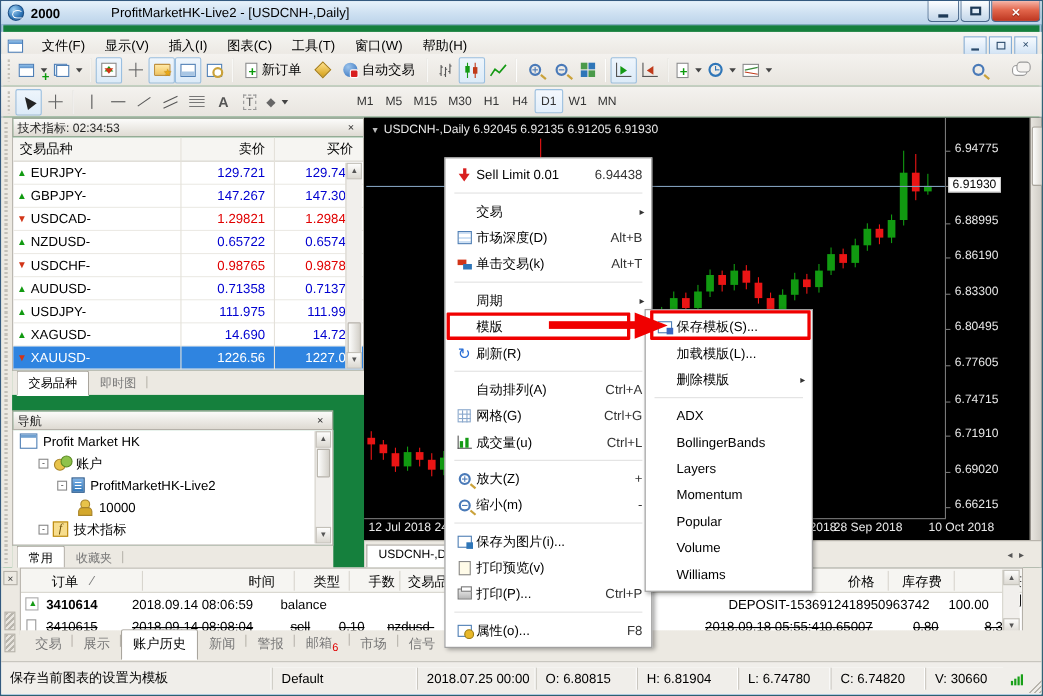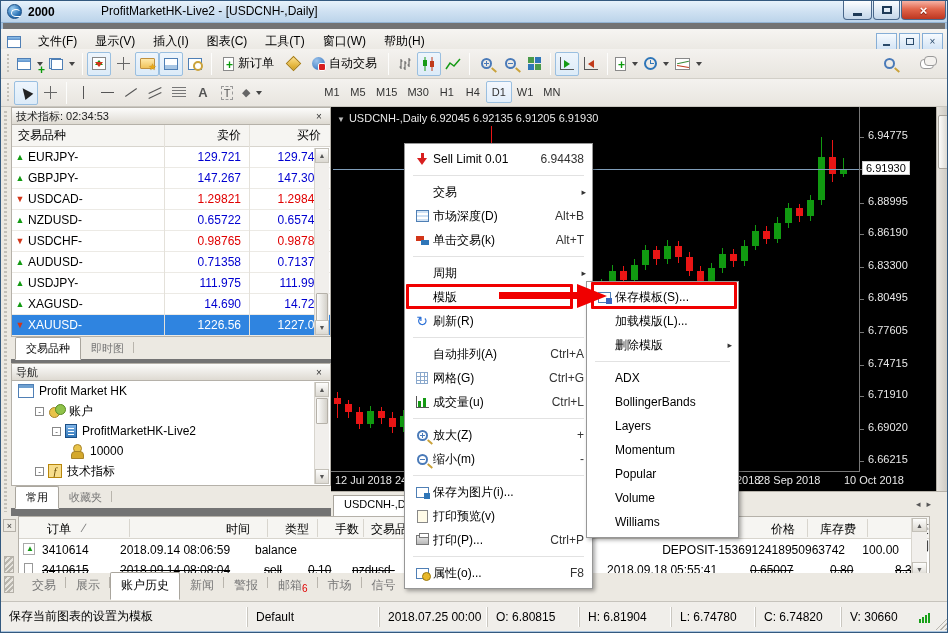--- a/index.html
+++ b/index.html
@@ -1,17 +1,17 @@
 <!DOCTYPE html>
 <html><head>
 <meta charset="utf-8">
 <style>
 *{box-sizing:border-box;margin:0;padding:0}
 body{margin:0;background:#d6d3cc;font-family:"Liberation Sans","DejaVu Sans",sans-serif;font-size:12px;color:#000}
-#win{position:relative;width:948px;height:633px;overflow:hidden;background:#737373;border:1px solid #33597f;box-shadow:inset 0 0 0 2px #a9c4de}
+#win{position:relative;width:948px;height:633px;overflow:hidden;background:#15803d;border:1px solid #33597f;box-shadow:inset 0 0 0 2px #a9c4de}
 
 #titlebar{position:absolute;left:0;top:0;width:948px;height:22px;background:linear-gradient(#e7f2fb,#cfe1f2 50%,#bcd4ea);border-bottom:1px solid #93b4d4;display:flex;align-items:center}
 #logo{width:15px;height:15px;border-radius:50%;background:radial-gradient(circle at 35% 30%,#9fd0f2,#2f76b8 60%,#1b4f86);margin:0 6px 0 6px;border:1px solid #1b4f86;position:relative}
 #logo::after{content:"";position:absolute;left:3px;top:4px;width:8px;height:6px;border:1px solid #fff;border-radius:50% 50% 0 50%;border-right-color:transparent}
 #tb-account{font-weight:bold;margin-right:40px}
 #tb-title{position:absolute;left:100px;top:3px;white-space:nowrap}
 #wbtns{position:absolute;right:3px;top:0;display:flex}
 .wbtn{height:19px;border:1px solid #49678a;border-top:none;border-radius:0 0 4px 4px;display:flex;align-items:center;justify-content:center;background:linear-gradient(#fdfeff,#e2ecf6 45%,#c3d6e9);margin-left:1px}
 .wbtn.min{width:29px}.wbtn.max{width:27px}
 .wbtn.close{width:45px;background:linear-gradient(#f6b3a5,#e2664c 45%,#bd3620);color:#fff;font-weight:bold}
@@ -110,21 +110,21 @@
 .mwbid,.mwask{width:85px;text-align:right;padding-right:8px}
 .mwask{width:80px}
 .tone-blue{color:#0000d0}.tone-red{color:#e00000}
 .mwrow.sel{background:#2f84e0;color:#fff}
 .mwrow.sel .tone-blue,.mwrow.sel .tone-red{color:#fff}
 .colline{position:absolute;top:0;bottom:0;width:1px;background:#e4e1da}
 .vscroll{position:absolute;right:1px;width:15px;background:#f1efec;border-left:1px solid #d8d5ce}
 .vscroll .sbtn{height:15px;display:flex;align-items:center;justify-content:center;font-size:7px;color:#555;background:linear-gradient(#fdfdfc,#dcd9d2);border:1px solid #c3c0b8}
 .vscroll .thumb{position:absolute;left:1px;right:1px;background:linear-gradient(90deg,#fdfdfc,#d4d1ca);border:1px solid #b5b1a9;border-radius:1px}
 
-#navpanel{position:absolute;left:10px;top:362px;width:320px;height:148px}
+#navpanel{position:absolute;left:10px;top:372px;width:292px;height:148px}
 .navitem{display:flex;align-items:center;height:20px;padding-left:6px;position:relative}
 .expander{width:9px;height:9px;border:1px solid #888;background:#fff;font-size:8px;line-height:7px;text-align:center;color:#333;margin-right:4px;flex:none}
 .ni{width:16px;height:14px;margin-right:5px;position:relative;flex:none}
 .ni-chart{border:1px solid #4f7fb5;background:#fff}
 .ni-chart::before{content:"";position:absolute;left:0;top:0;right:0;height:3px;background:#6fa0d0}
 .ni-acc::before{content:"";position:absolute;left:1px;top:3px;width:9px;height:9px;border-radius:50%;background:#e8c34a;border:1px solid #a8842a}
 .ni-acc::after{content:"";position:absolute;left:7px;top:0px;width:9px;height:9px;border-radius:50%;background:#8fc24a;border:1px solid #5a8a22}
 .ni-srv{background:linear-gradient(#7fb4e8,#2f76b8);border:1px solid #1b4f86;width:12px;height:14px}
 .ni-srv::after{content:"";position:absolute;left:2px;top:3px;right:2px;height:7px;background:repeating-linear-gradient(180deg,#fff 0 1px,transparent 1px 3px)}
 .ni-user::before{content:"";position:absolute;left:4px;top:0px;width:7px;height:7px;border-radius:50%;background:#e8c34a;border:1px solid #a8842a}
@@ -714,34 +714,34 @@
           <span class="hsep" style="left: 344px;"></span>
           <span class="hsep" style="left: 430px;"></span>
           <span class="hsep" style="left: 708px;"></span>
           <span class="hsep" style="left: 788px;"></span>
           <span class="hsep" style="left: 848px;"></span>
           <span class="hsep" style="left: 904px;"></span>
         </div>
       <div id="termrows">
           <div class="trow" style="top: 23px;">
             <span class="ti-dep"></span>
-            <span style="left: 23px;">3410614</span>
+            <span style="left: 23px; font-weight: bold;">3410614</span>
             <span style="left: 101px;">2018.09.14 08:06:59</span>
             <span style="left: 236px;">balance</span>
             <span style="right: 84px;">DEPOSIT-1536912418950963742</span>
             <span style="right: 30px;">100.00</span>
           </div>
           <div class="trow struck" style="top: 43px;">
             <span class="ti-doc"></span>
             <span style="left: 23px;">3410615</span>
             <span style="left: 101px;">2018.09.14 08:08:04</span>
             <span style="left: 245px;">sell</span>
             <span style="left: 289px; text-align: right;">0.10</span>
             <span style="left: 333px;">nzdusd-</span>
-            <span style="left: 588px; text-decoration: underline;">2018.09.18 05:55:41</span>
+            <span style="left: 622px;">2018.09.18 05:55:41</span>
             <span style="left: 731px;">0.65007</span>
             <span style="left: 811px;">0.80</span>
             <span style="left: 876px;">8.30</span>
           </div>
         </div>
       <div id="termscroll">
         <div class="sbtn" style="height:14px;display:flex;align-items:center;justify-content:center;font-size:7px;color:#555;background:linear-gradient(#fdfdfc,#dcd9d2);border:1px solid #c3c0b8">▲</div>
         <div class="sbtn" style="position:absolute;bottom:0;left:0;right:0;height:14px;display:flex;align-items:center;justify-content:center;font-size:7px;color:#555;background:linear-gradient(#fdfdfc,#dcd9d2);border:1px solid #c3c0b8">▼</div>
       </div>
     </div>

